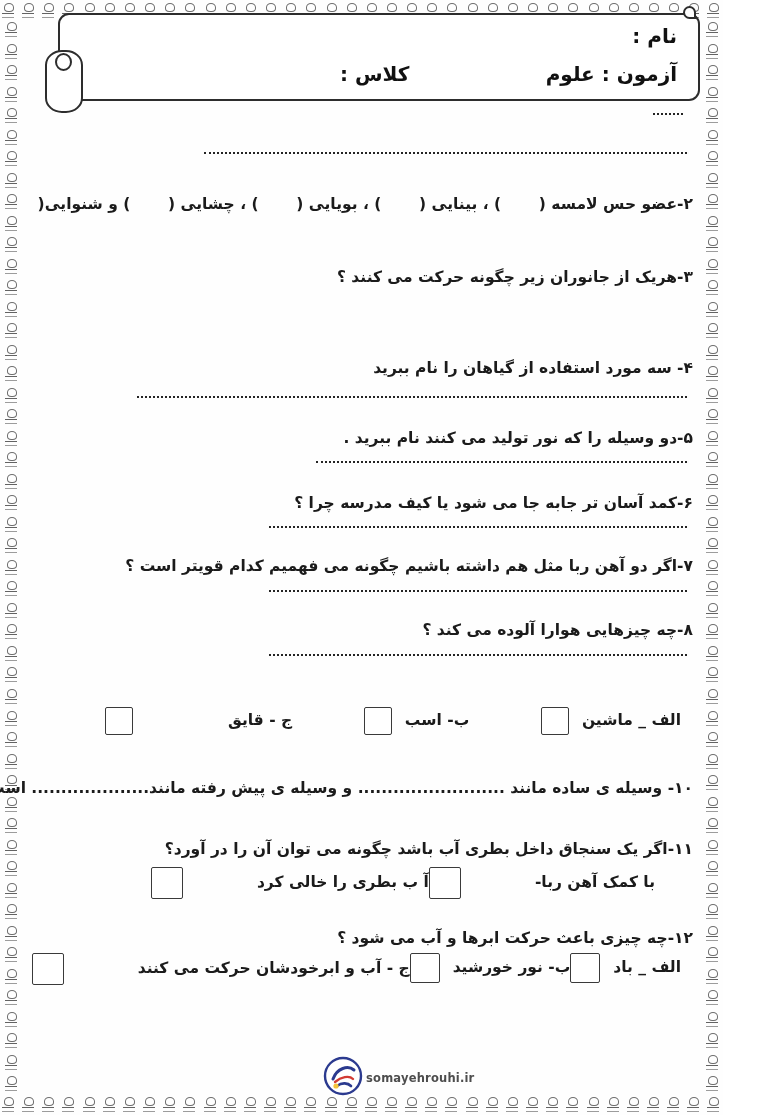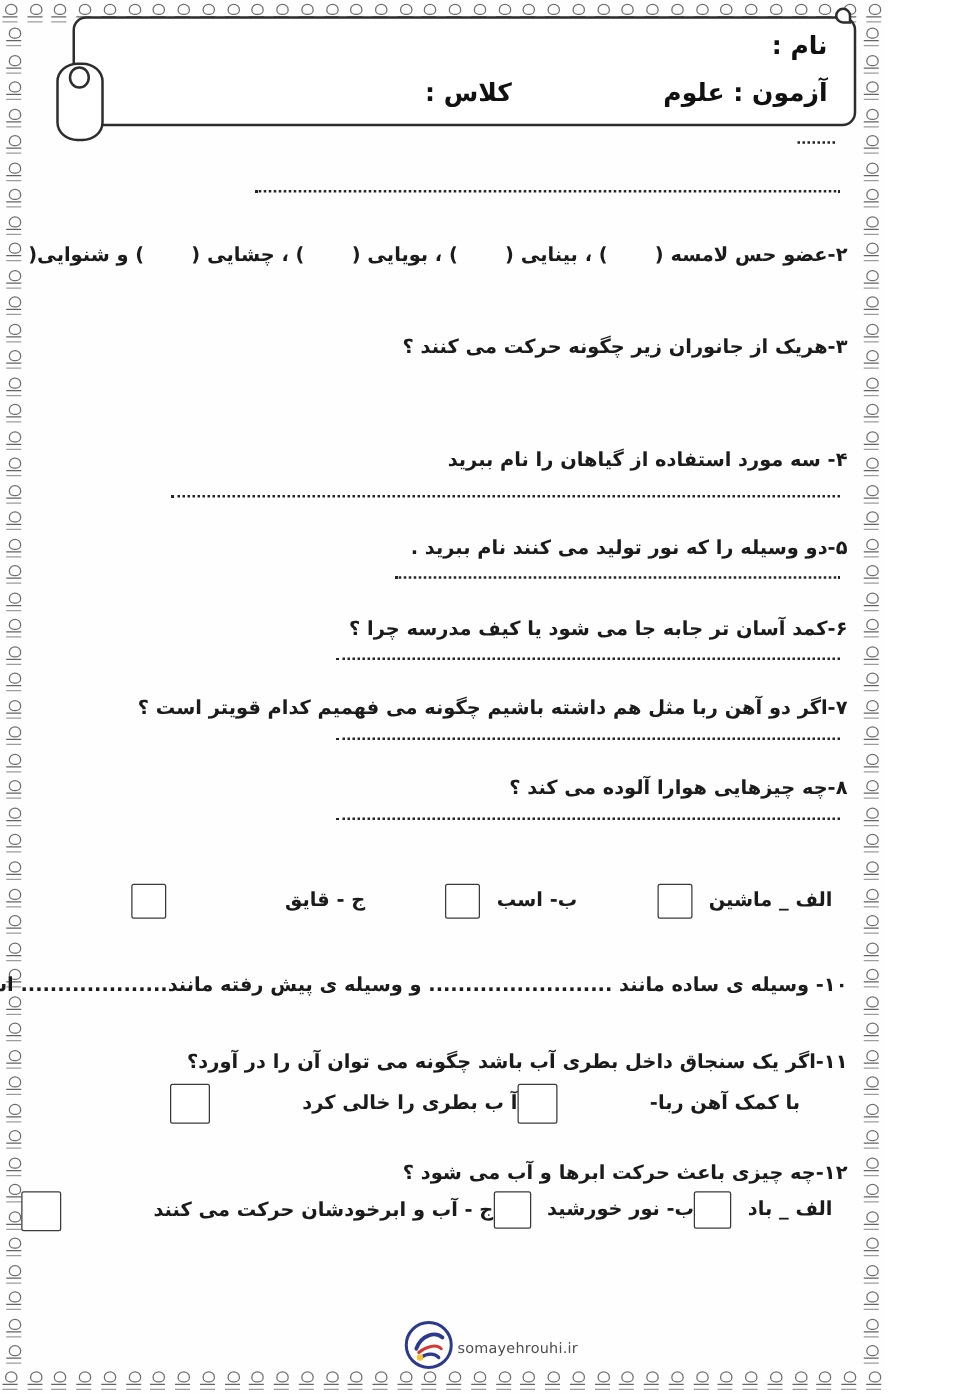--- a/index.html
+++ b/index.html
@@ -1,19 +1,19 @@
 <!DOCTYPE html>
 <html lang="fa"><head>
 <meta charset="utf-8">
 <style>
   html,body { margin:0; padding:0; background:#ffffff; }
   #page {
     position:relative; width:708px; height:1115px;
     background:#fefefe; overflow:hidden;
-    font-family:"DejaVu Sans", sans-serif; color:#1c1c1c;
+    font-family:"DejaVu Sans", sans-serif; color:#1c1c1c;padding-left:15px;
   }
   
   .orn-row { position:absolute; display:flex; justify-content:space-between; align-items:center; }
   .orn-top    { top:0; left:2px; right:2px; height:21px; }
   .orn-bottom { bottom:0; left:2px; right:2px; height:22px; }
   .orn-col { position:absolute; display:flex; flex-direction:column; justify-content:space-between; align-items:center; }
   .orn-left  { left:1px;  top:22px; bottom:23px; width:20px; }
   .orn-right { right:1px; top:22px; bottom:23px; width:20px; }
   .orn { display:inline-block; width:13px; height:15px; position:relative; flex:none; }
   .orn::before {
@@ -66,21 +66,21 @@
   .box {
     width:28px; height:28px; border:1.7px solid #3a3a3a; border-radius:2px;
     background:#fff; margin-top:3px; flex:none; box-sizing:border-box;
   }
   .box-md { width:30px; height:30px; }
   .box-lg { width:32px; height:32px; }
   
   .logo-wrap { position:absolute; left:323px; top:1056px; width:40px; height:40px; }
   .site-url {
     position:absolute; left:366px; top:1071px; direction:ltr;
-    font-size:11.5px; font-weight:normal; color:#4d4d4d; letter-spacing:.2px;
+    font-size:11.5px; font-weight:bold; color:#4d4d4d; letter-spacing:.2px;
   }
 </style>
 </head>
 <body>
 
 <div id="page">
 
   <div class="orn-row orn-top">
       <span class="orn"></span>
       <span class="orn"></span>

